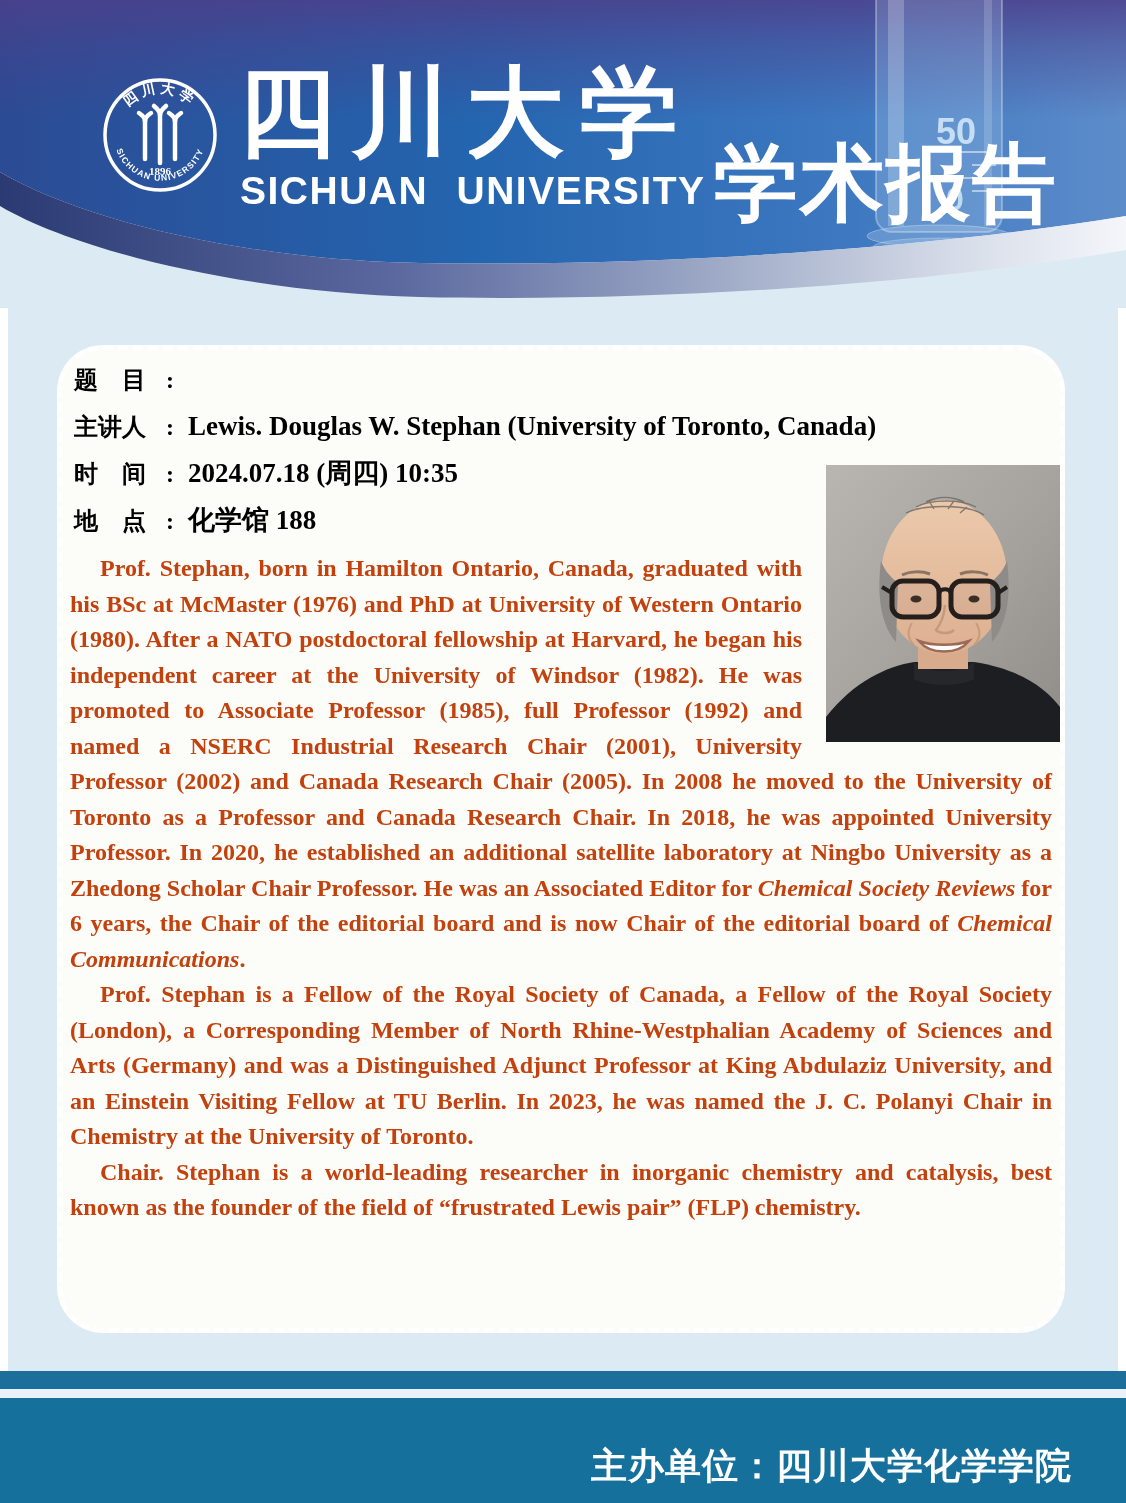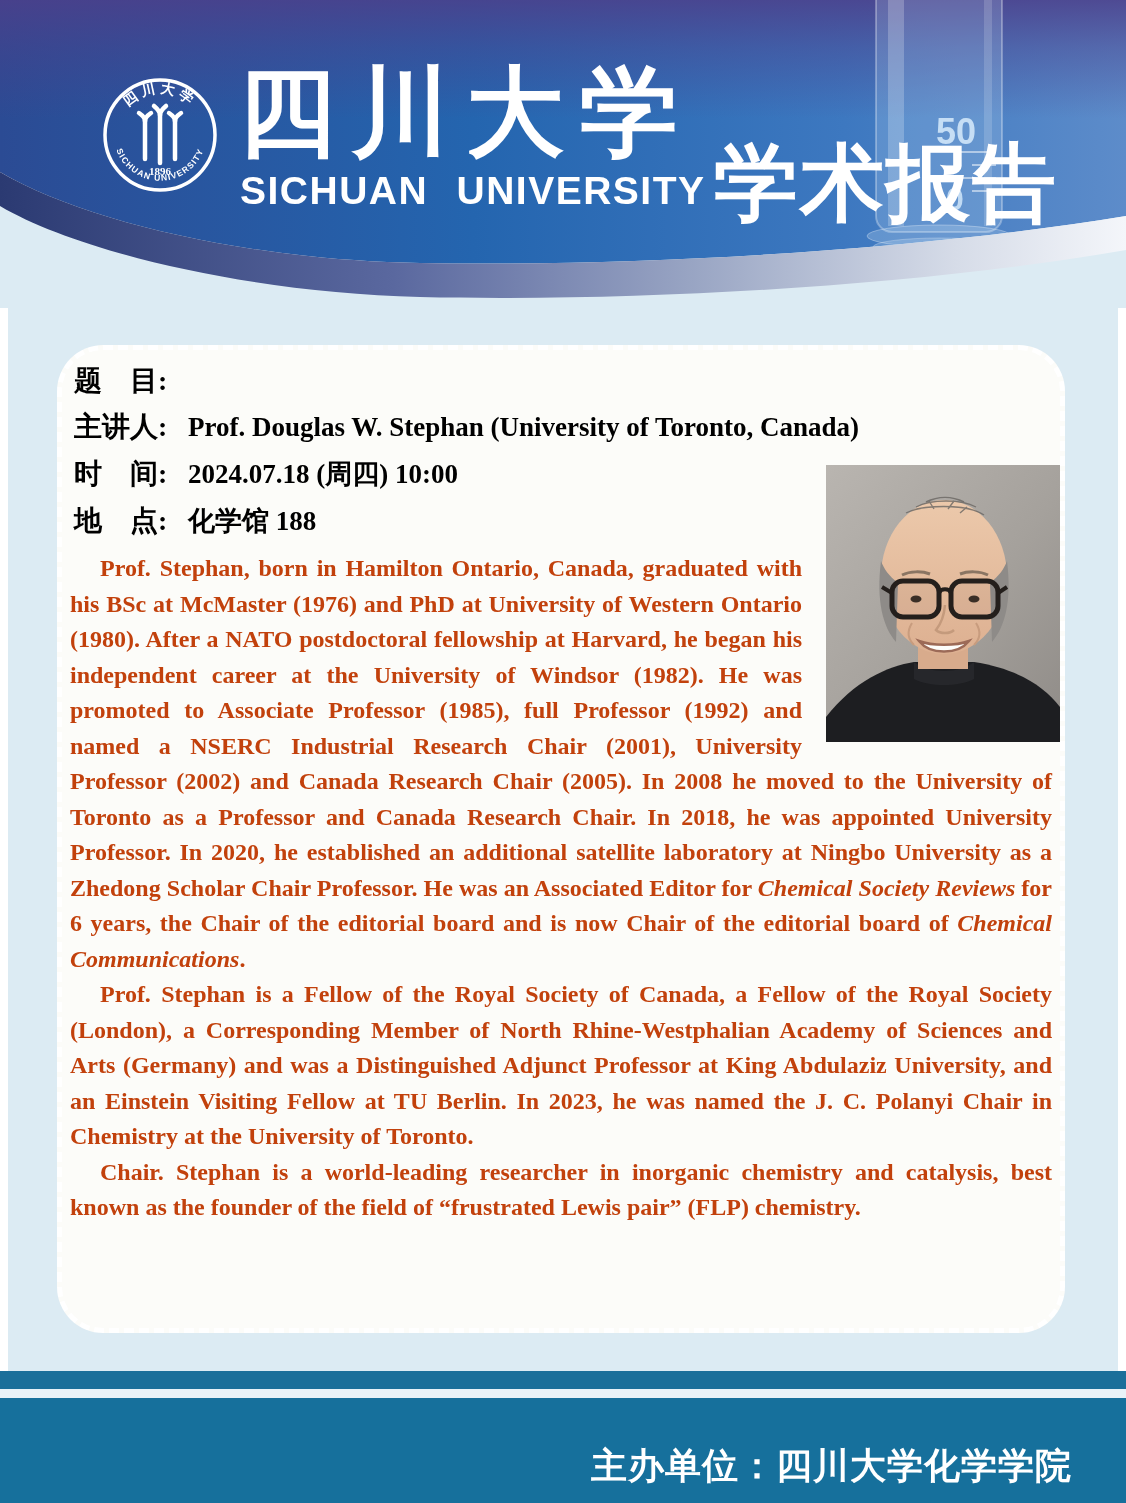--- a/index.html
+++ b/index.html
@@ -9,23 +9,23 @@
   .body-bg{position:absolute;left:0;top:180px;width:1126px;height:1191px;background:#dcebf3;z-index:0;}
   .edge-strip{position:absolute;top:308px;width:8px;height:1063px;background:#ffffff;z-index:3;}
   .edge-left{left:0;} .edge-right{left:1118px;}
   
   .header{position:absolute;left:0;top:0;width:1126px;height:320px;z-index:4;}
   
   .panel{position:absolute;left:57px;top:345px;width:1008px;height:988px;box-sizing:border-box;
          background:#fcfcf9;border:5px dashed #ffffff;border-radius:46px;z-index:2;
          padding:14px 4px 0 4px;}
   .info-row{display:flex;align-items:baseline;margin:0 0 13px 8px;line-height:33px;}
-  .info-label{display:inline-flex;width:100px;
+  .info-label{display:inline-flex;justify-content:space-between;width:100px;
         font-family:"Liberation Serif","DejaVu Serif",serif;
-        font-weight:700;font-size:28px;color:#000;flex:0 0 100px;}
+        font-weight:700;font-size:24px;color:#000;flex:0 0 100px;}
   .info-value{font-weight:700;font-size:27px;color:#000;margin-left:14px;white-space:nowrap;}
   .bio{margin:0 4px 0 4px;font-weight:700;font-size:24px;line-height:35.5px;color:#c2410c;
        text-align:justify;}
   .bio p{margin:0;text-indent:30px;}
   .bio em{font-style:italic;}
   .photo-spacer{float:right;width:250px;height:196px;}
   .photo{position:absolute;left:826px;top:465px;width:234px;height:277px;z-index:5;overflow:hidden;}
   
   .footer-bar{position:absolute;left:0;top:1371px;width:1126px;height:18px;background:#1b6f9a;z-index:2;}
   .footer-strip{position:absolute;left:0;top:1389px;width:1126px;height:9px;background:#e8f2f8;z-index:2;}
@@ -126,28 +126,28 @@
       <span class="info-label">
           <span>题　目</span>
           <span>:</span>
         </span>
     </div>
     <div class="info-row">
       <span class="info-label">
           <span>主讲人</span>
           <span>:</span>
         </span>
-      <span class="info-value">Prof. Douglas W. Stephan (University of Toronto, Canada)</span>
+      <span class="info-value">Lewis. Douglas W. Stephan (University of Toronto, Canada)</span>
     </div>
     <div class="info-row">
       <span class="info-label">
           <span>时　间</span>
           <span>:</span>
         </span>
-      <span class="info-value">2024.07.18 (周四) 10:00</span>
+      <span class="info-value">2024.07.18 (周四) 10:35</span>
     </div>
     <div class="info-row">
       <span class="info-label">
           <span>地　点</span>
           <span>:</span>
         </span>
       <span class="info-value">化学馆 188</span>
     </div>
 
     <div class="bio">

